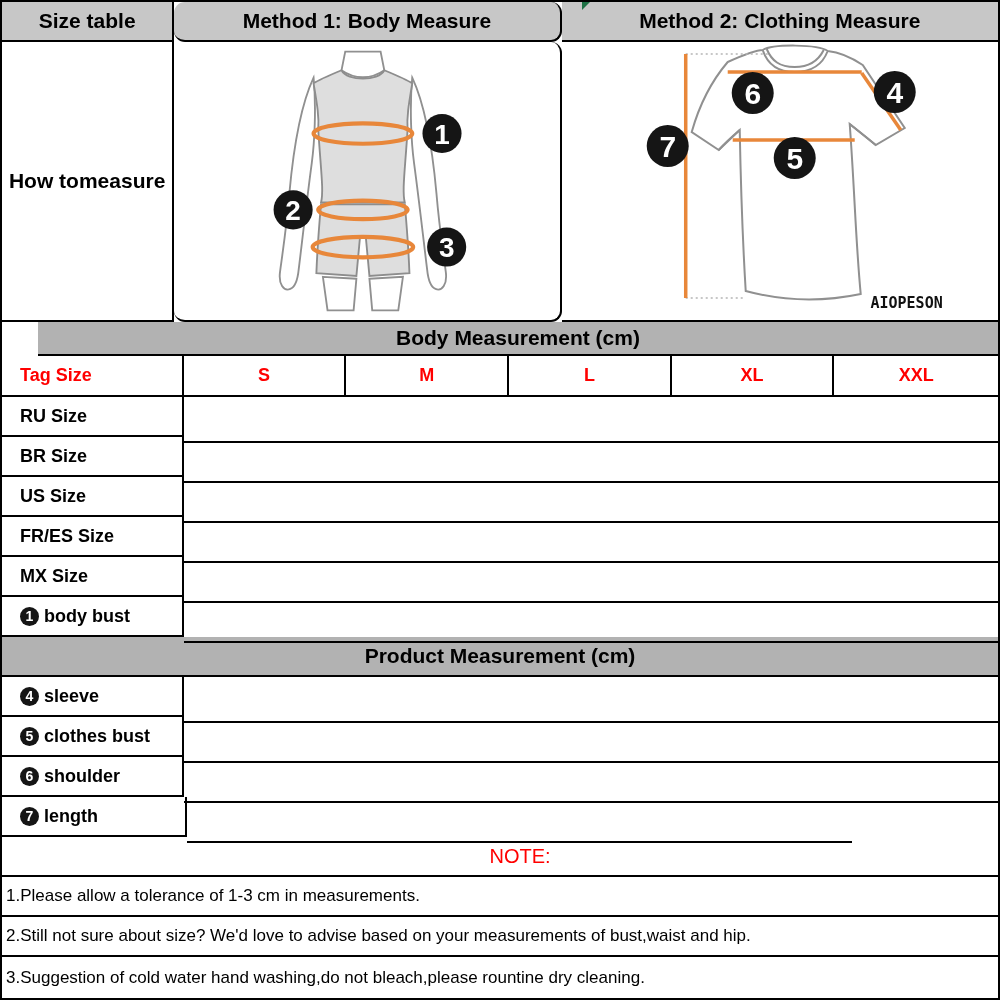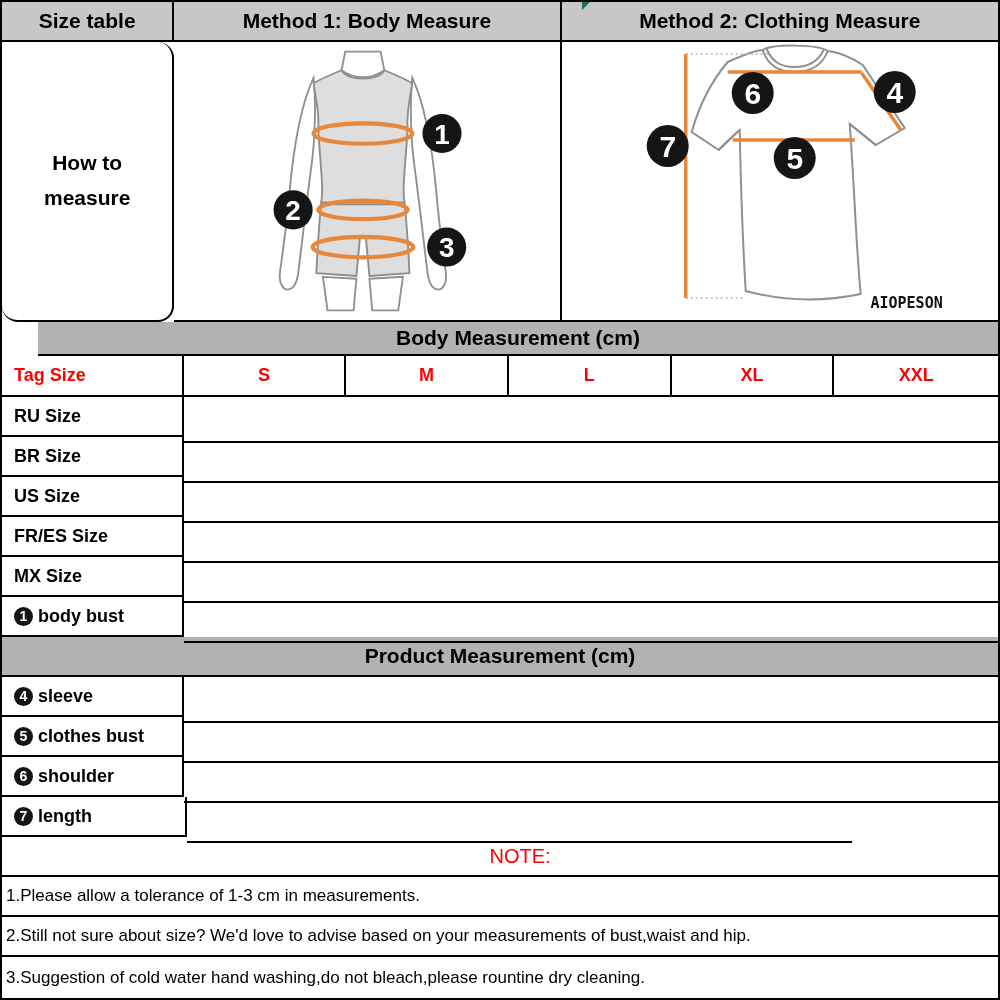--- a/index.html
+++ b/index.html
@@ -12,40 +12,40 @@
   .row { display:flex; }
   .c {
     border-right:2px solid #000; border-bottom:2px solid #000;
     display:flex; align-items:center; justify-content:center;
     overflow:hidden;
   }
   .c.last { border-right:0; }
   
   .w0 { width:185px; } .w1 { width:166px; } .w2 { width:166px; }
   .w3 { width:166px; } .w4 { width:166px; } .w5 { width:167px; }
-  .wm1 { width:416px; } .wm2 { width:469px; }
+  .wm1 { width:416px;border-radius:11px; } .wm2 { width:469px; }
   
   .hdr { height:40px; }
   .hdr .c { background:var(--header-bg,#c7c7c7); font-weight:bold; font-size:21px; }
   
   .illus { height:280px; }
   .illus .c { background:#fff; padding:0; position:relative; }
-  .howto { flex-direction:column; font-weight:bold; font-size:21px; line-height:1.65;border-radius:16px; }
+  .howto { flex-direction:row; font-weight:bold; font-size:21px; line-height:1.65; }
   .illus svg { display:block; width:100%; height:100%; }
   
   .bar {
     border-bottom:2px solid #000; background:var(--section-bg,#b2b2b2);
     display:flex; align-items:center; justify-content:center;
     font-weight:bold; font-size:21px;
   }
   .bar.b1 { height:34px;margin-left:36px; } .bar.b2 { height:40px; }
   
   .trow { height:40px; }
   .trow.tagrow { height:41px; }
-  .label-cell { justify-content:flex-start; padding-left:12px; font-weight:bold; font-size:18px; }
+  .label-cell { justify-content:flex-start; padding-left:18px; font-weight:bold; font-size:18px; }
   .val { font-size:17px;margin-top:44px; }
   .red { color:var(--accent-red,#ff0000); }
   .taghead { font-weight:bold; font-size:18px; }
   .cnum {
     flex:0 0 auto; width:19px; height:19px; border-radius:50%;
     background:var(--marker-black,#151515); color:#fff;
     display:inline-flex; align-items:center; justify-content:center;
     font-size:14px; font-weight:bold; margin-right:5px;
   }
   

